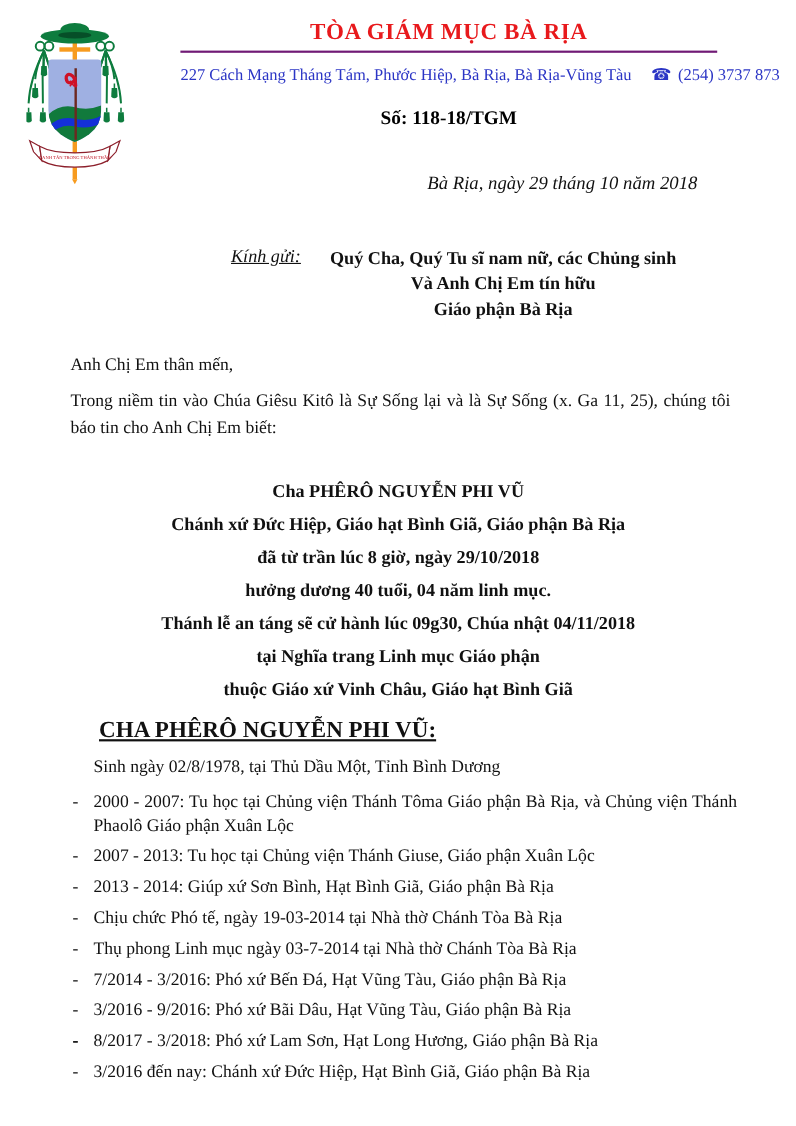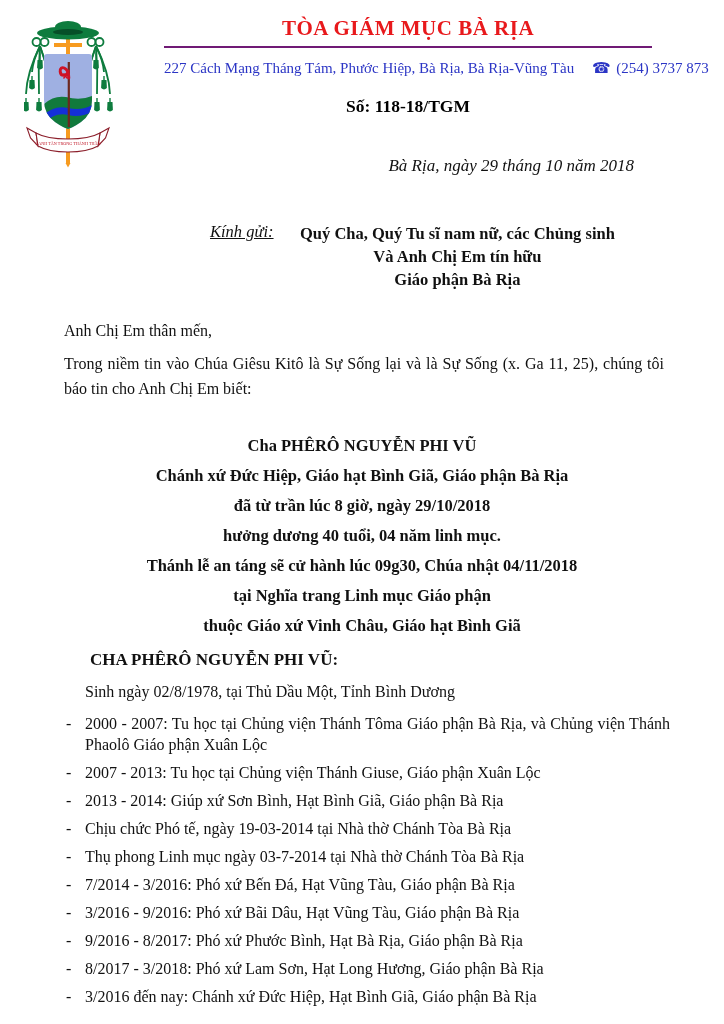--- a/index.html
+++ b/index.html
@@ -35,21 +35,21 @@
   .recipient-lines{font-weight:bold;font-size:16.5px;line-height:23px;text-align:center;}
   .recipient-line{white-space:nowrap;}
 
   
   .salutation{margin:31px 60px 0 64px;font-size:16px;}
   .intro{margin:11px 60px 0 64px;width:600px;font-size:16px;line-height:25px;text-align:justify;}
 
   .announcement{margin-top:30px;text-align:center;font-weight:bold;font-size:16.5px;}
   .announce-line{line-height:30px;white-space:nowrap;}
 
-  .bio-heading{margin:9px 60px 0 90px;font-weight:bold;font-size:17px;white-space:nowrap;}
+  .bio-heading{margin:9px 60px 0 90px;font-weight:bold;font-size:21px;white-space:nowrap;text-decoration:underline;}
   .bio-birth{margin:13px 60px 0 85px;font-size:16px;white-space:nowrap;}
 
   .bio-list{margin:12px 54px 0 64px;font-size:16px;}
   .bio-item{position:relative;padding-left:21px;line-height:21px;text-align:justify;margin-bottom:7px;}
   .bio-item .dash{position:absolute;left:2px;top:0;}
 </style>
 </head>
 <body>
 
 <div class="page">
@@ -205,21 +205,20 @@
         <span>7/2014 - 3/2016: Phó xứ Bến Đá, Hạt Vũng Tàu, Giáo phận Bà Rịa</span>
       </div>
 
       <div class="bio-item">
         <span class="dash">-</span>
         <span>3/2016 - 9/2016: Phó xứ Bãi Dâu, Hạt Vũng Tàu, Giáo phận Bà Rịa</span>
       </div>
 
       <div class="bio-item">
         <span class="dash">-</span>
-        <span>9/2016 - 8/2017: Phó xứ Phước Bình, Hạt Bà Rịa, Giáo phận Bà Rịa</span>
       </div>
 
       <div class="bio-item">
         <span class="dash">-</span>
         <span>8/2017 - 3/2018: Phó xứ Lam Sơn, Hạt Long Hương, Giáo phận Bà Rịa</span>
       </div>
 
       <div class="bio-item">
         <span class="dash">-</span>
         <span>3/2016 đến nay: Chánh xứ Đức Hiệp, Hạt Bình Giã, Giáo phận Bà Rịa</span>

